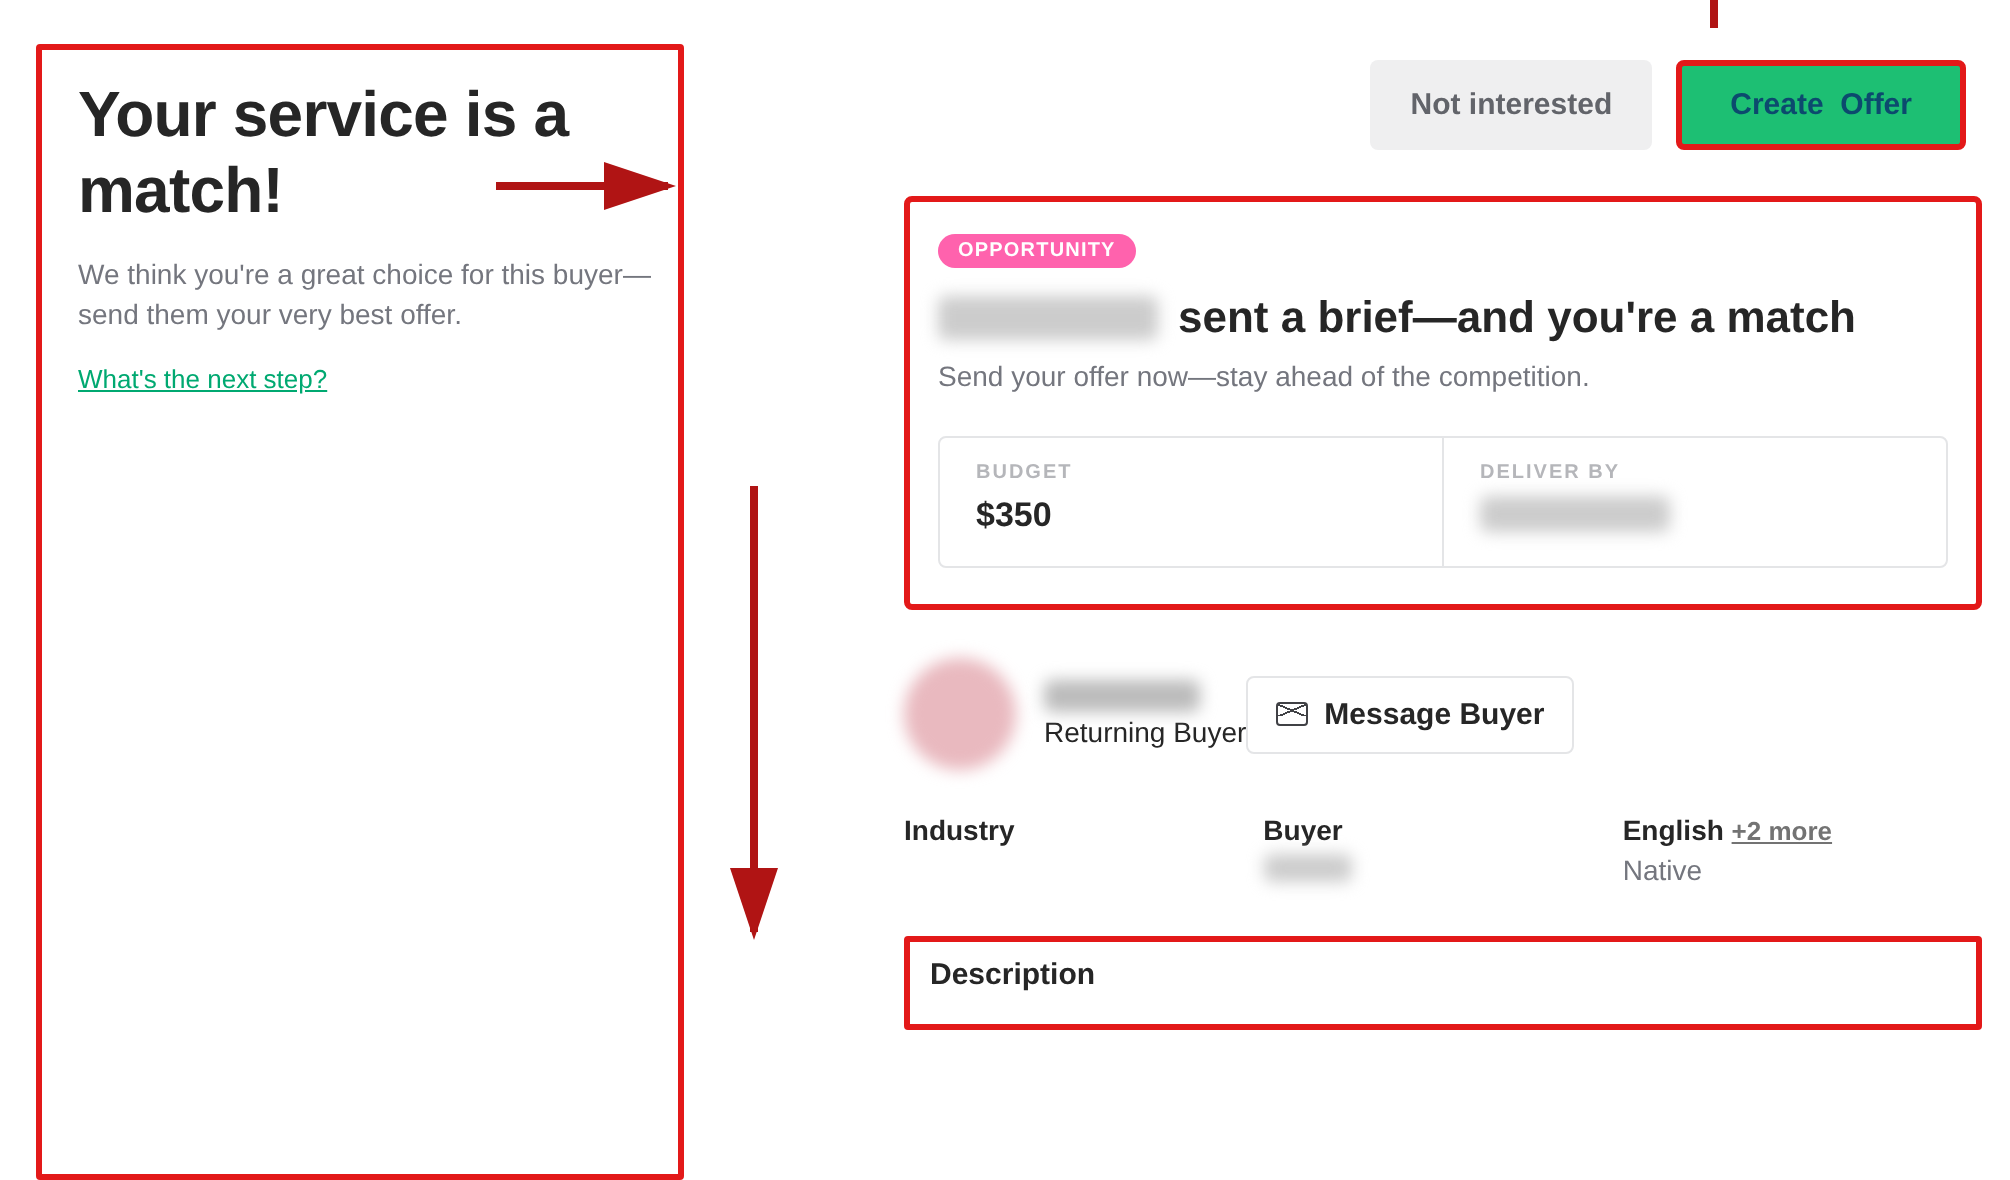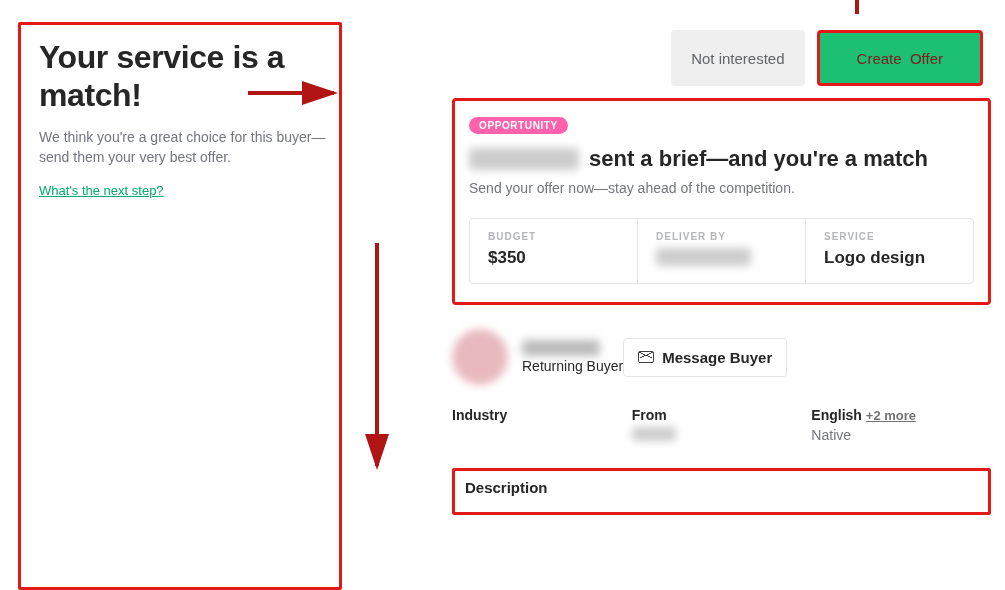--- a/index.html
+++ b/index.html
@@ -51,35 +51,35 @@
     text-decoration:underline;
   }
 
   
   .actions{
     position:absolute;
     top:30px;right:22px;
     display:flex;gap:12px;
   }
   .btn{
-    height:56px;
+    height:45px;
     padding:0 20px;
     font-size:15px;
-    font-weight:400;
+    font-weight:700;
     display:flex;align-items:center;justify-content:center;
     border-radius:4px;
     cursor:pointer;
   }
   .btn-secondary{
     background:#efeff0;color:#62646a;
   }
   .btn-primary{
-    background:var(--green);color:#7f1d1d;
-    border:3px solid var(--hlred);
-    padding:0 37px;
+    background:var(--green);color:#0c4a6e;
+    border:3px solid var(--hlred);
+    padding:0 24px;
     white-space:pre;
   }
 
   
   .main{
     flex:1;
     position:relative;
     padding-left:110px;
     padding-top:82px;
   }
@@ -230,24 +230,20 @@
 
       <div class="specs">
         <div class="cell">
           <div class="lbl">BUDGET</div>
           <div class="val">$350</div>
         </div>
         <div class="cell">
           <div class="lbl">DELIVER BY</div>
           <div class="val"><span class="blurbox date"></span></div>
         </div>
-        <div class="cell">
-          <div class="lbl">SERVICE</div>
-          <div class="val">Logo design</div>
-        </div>
       </div>
     </div>
 
     <svg class="arrow-svg" style="left:20px;top:225px;" width="30" height="235">
       <defs>
           <marker id="ah3" markerWidth="10" markerHeight="10" refX="8" refY="3" orient="auto">
             <path d="M0,0 L0,6 L9,3 z" fill="#b01414"></path>
           </marker>
         </defs>
       <line x1="15" y1="2" x2="15" y2="225" stroke="#b01414" stroke-width="4" marker-end="url(#ah3)"></line>
@@ -266,21 +262,21 @@
         <span>Message Buyer</span>
       </div>
     </div>
 
 
     <div class="triples">
       <div class="col">
         <div class="k">Industry</div>
       </div>
       <div class="col">
-        <div class="k">From</div>
+        <div class="k">Buyer</div>
         <div class="v"><span class="blurbox"></span></div>
       </div>
       <div class="col">
         <div class="k">
           <span>English</span>
           <a href="#" class="langmore">+2 more</a>
         </div>
         <div class="v">Native</div>
       </div>
     </div>

